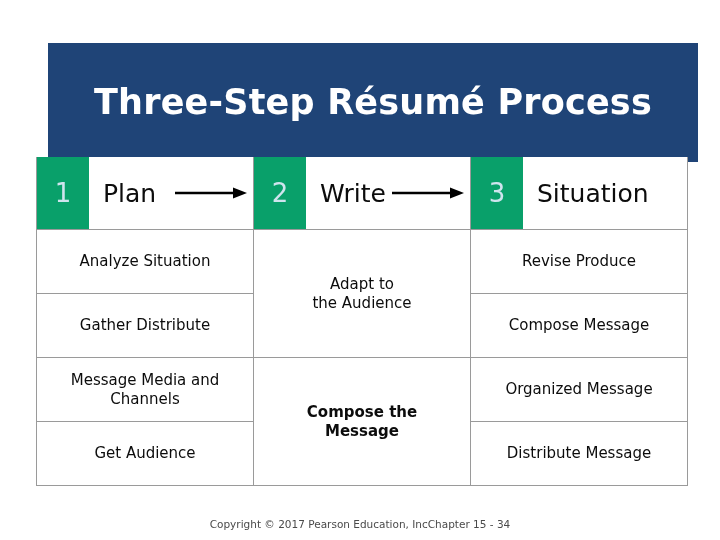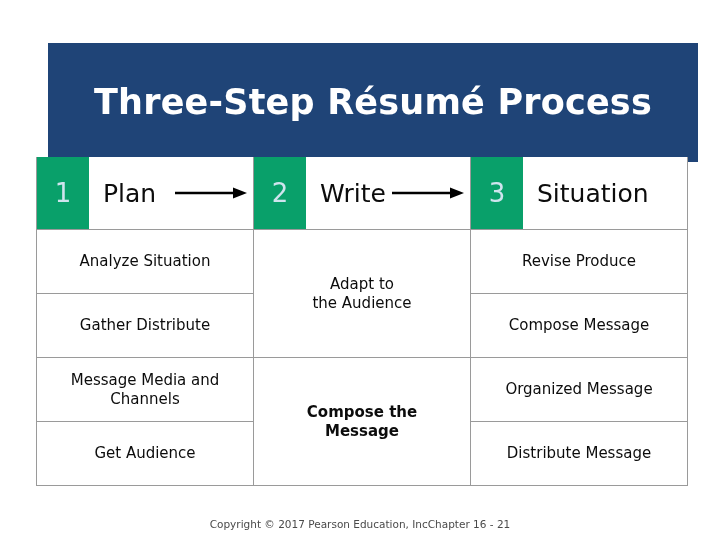--- a/index.html
+++ b/index.html
@@ -243,16 +243,16 @@
         <td class="col3">
           <div class="cell-text h-one">Distribute Message</div>
         </td>
       </tr>
 
     </tbody>
   </table>
 
   <div id="footer">
     <span class="footer-text">Copyright © 2017 Pearson Education, Inc</span>
-    <span class="footer-text">Chapter 16 - 21</span>
+    <span class="footer-text">Chapter 15 - 34</span>
   </div>
 
 </div>
 
 </body></html>

